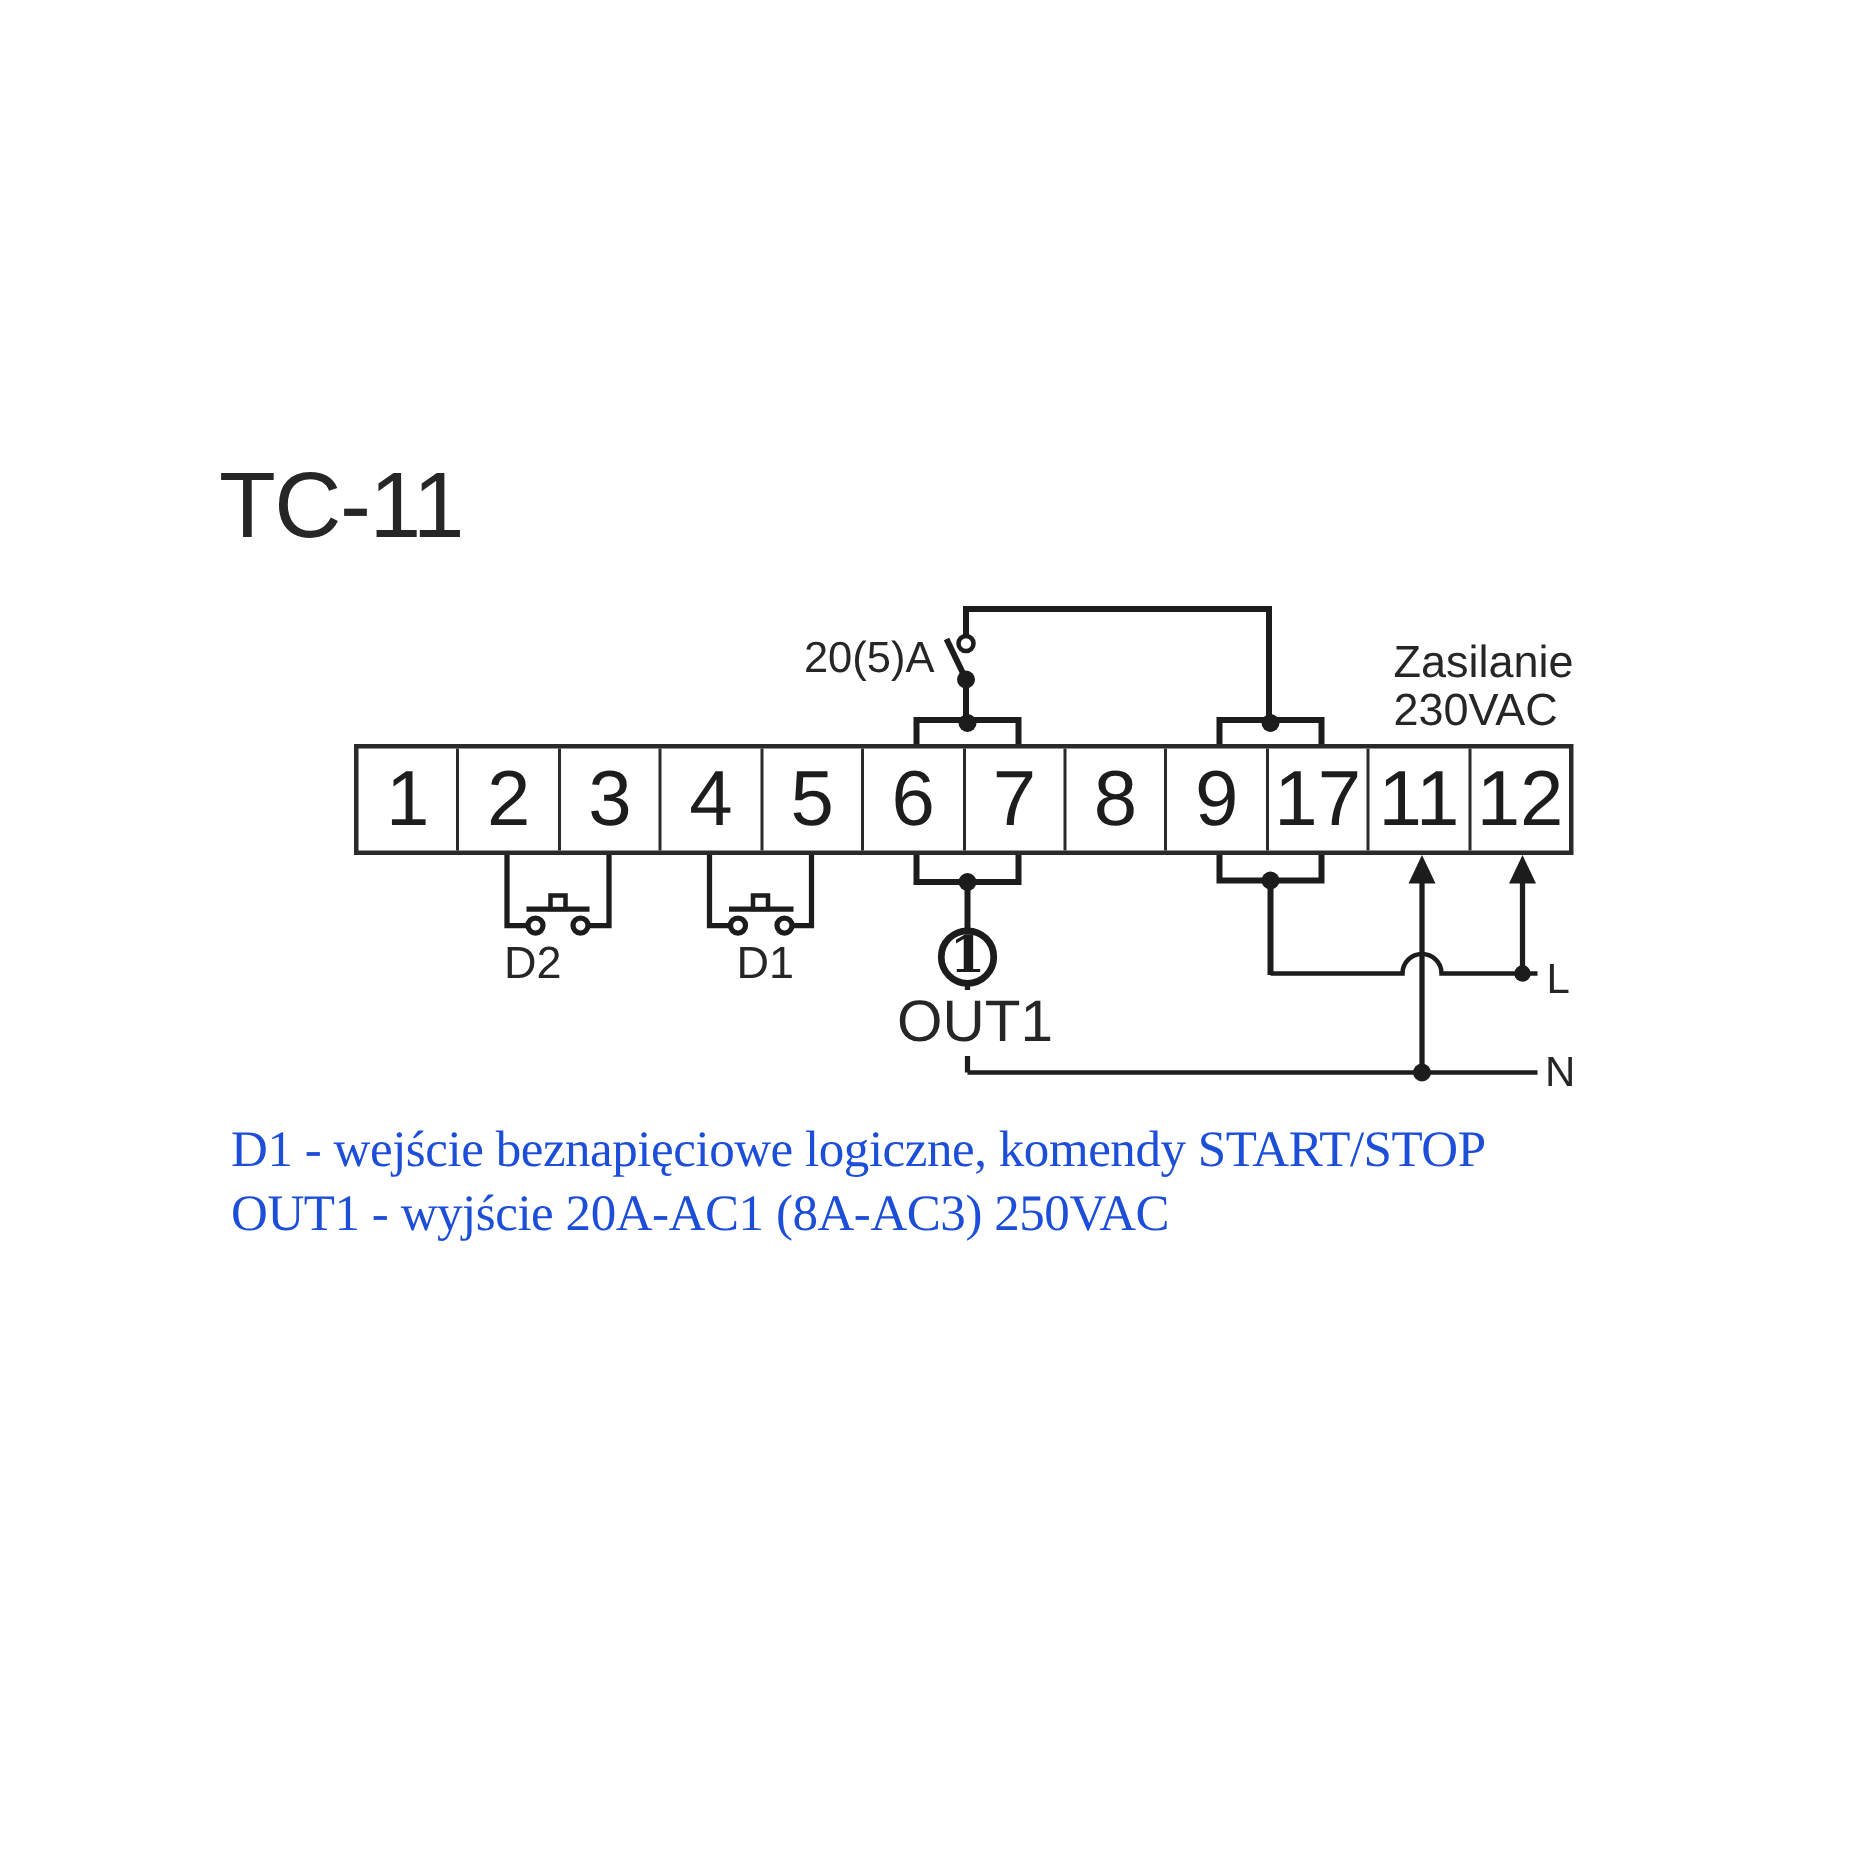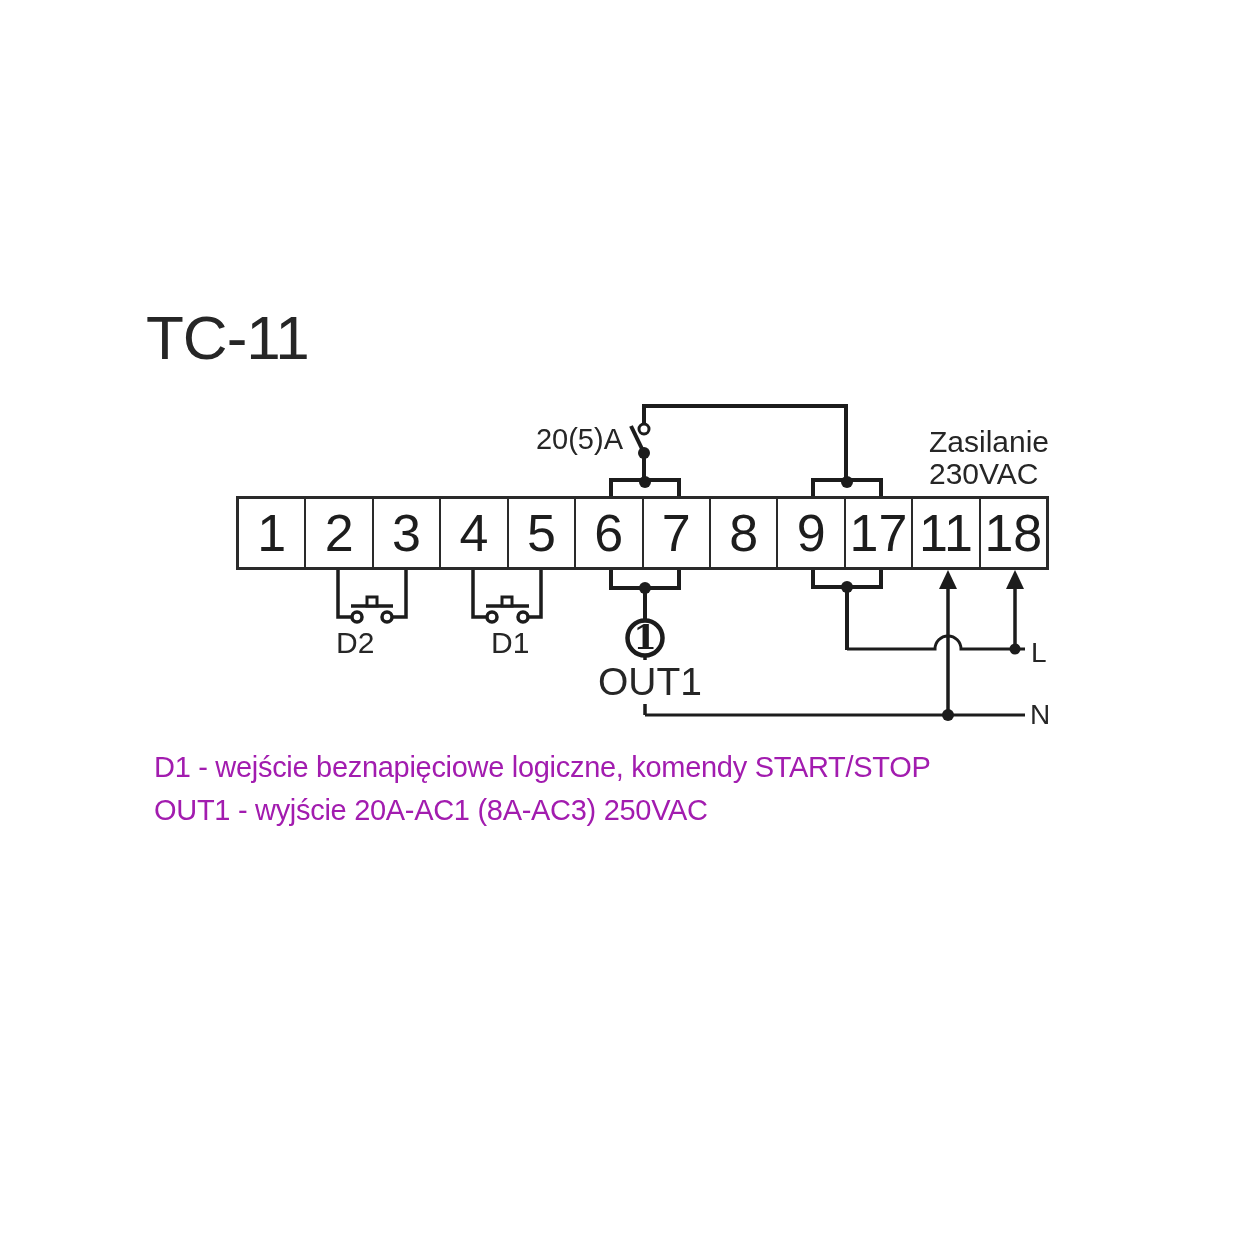--- a/index.html
+++ b/index.html
@@ -48,22 +48,22 @@
     font-size:34px;font-weight:600;color:#1c1c1c;
   }
   .out1-label{
     left:598px;top:660px;width:94px;text-align:center;
     font-size:39px;background:#ffffff;
   }
   .line-label{left:1031px;top:637px;font-size:28px;}
   .neutral-label{left:1030px;top:699px;font-size:28px;}
   .legend{left:154px;top:746px;width:900px;}
   .legend-line{
-    font-size:29px;letter-spacing:-0.3px;
-    line-height:42.5px;color:#a21caf;white-space:nowrap;
+    font-size:34px;letter-spacing:-0.3px;
+    line-height:42.5px;color:#1d4ed8;white-space:nowrap;font-family:Liberation Serif, serif;
   }
 </style>
 </head>
 <body>
 
 <div class="canvas">
 
   <svg class="abs wires-svg" viewBox="0 0 1250 1250" xmlns="http://www.w3.org/2000/svg" fill="none" stroke="#1c1c1c" stroke-width="4" stroke-linecap="butt" stroke-linejoin="miter">
 
     <g>
@@ -149,21 +149,21 @@
     <div class="terminal-cell">2</div>
     <div class="terminal-cell">3</div>
     <div class="terminal-cell">4</div>
     <div class="terminal-cell">5</div>
     <div class="terminal-cell">6</div>
     <div class="terminal-cell">7</div>
     <div class="terminal-cell">8</div>
     <div class="terminal-cell">9</div>
     <div class="terminal-cell">17</div>
     <div class="terminal-cell">11</div>
-    <div class="terminal-cell">18</div>
+    <div class="terminal-cell">12</div>
   </div>
 
   <div class="abs lbl breaker-label">20(5)A</div>
 
   <div class="abs lbl supply-label">
     <div>Zasilanie</div>
     <div>230VAC</div>
   </div>
 
   <div class="abs lbl btn-label btn-label-d2">D2</div>

